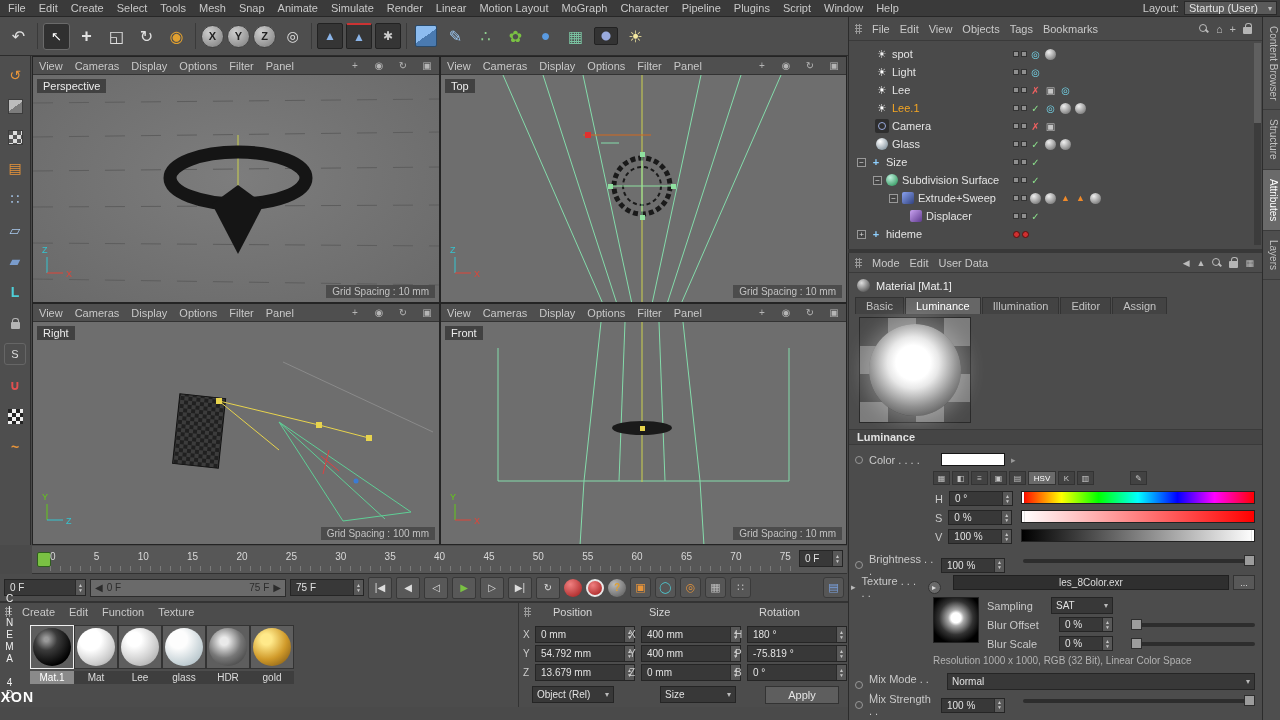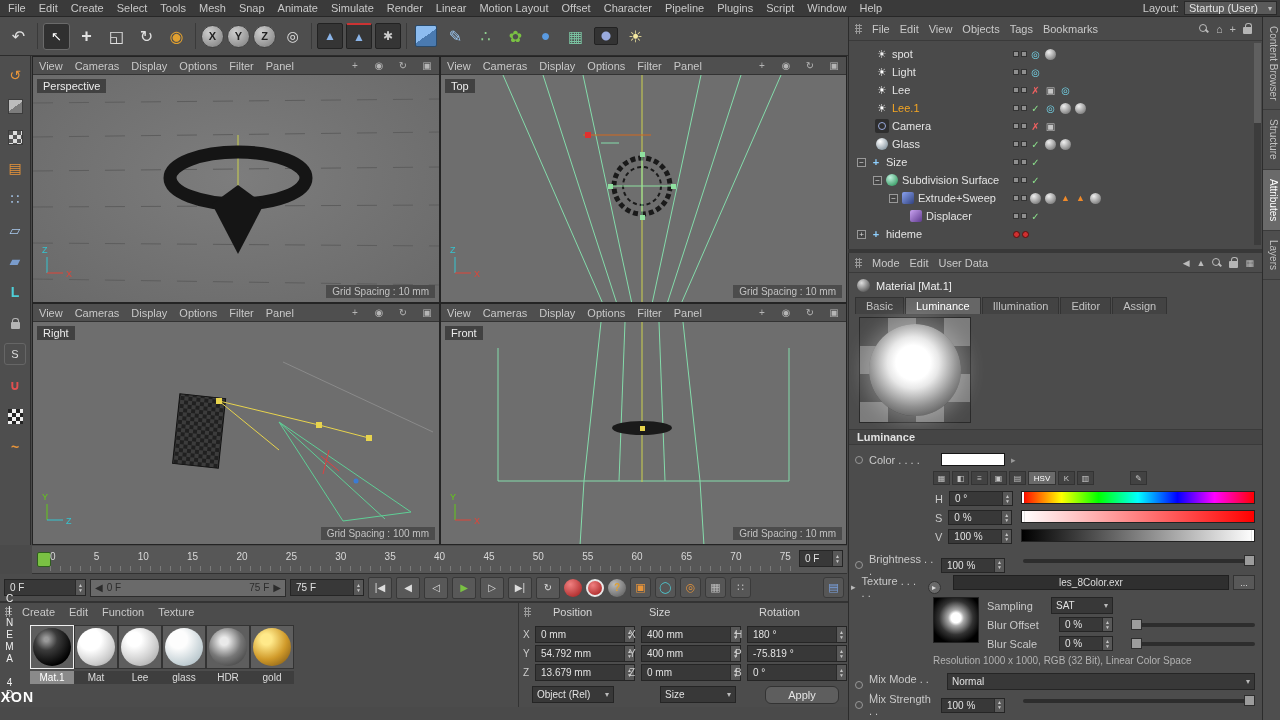--- a/index.html
+++ b/index.html
@@ -89,21 +89,21 @@
 .mlabel.sel{background:#8a8a8a;color:#fff}
 
 
 #coords{position:absolute;left:519px;top:602px;width:329px;height:105px;background:#4c4c4c;border-top:1px solid #333}
 #coords .chead{position:absolute;top:3px;color:#d5d5d5}
 .crow{position:absolute;display:flex;align-items:center;gap:4px}
 .axl{width:8px;color:#ccc;font-size:10px}
 #coords .fld{width:100px}
 .dd{position:relative;background:#383838;border:1px solid #252525;color:#e2e2e2;font-size:10px;
   display:flex;align-items:center;height:17px;padding:0 4px;justify-content:space-between}
-.abtn{position:absolute;width:74px;height:18px;background:#5e5e5e;border:1px solid #333;border-radius:6px;
+.abtn{position:absolute;width:74px;height:18px;background:#5e5e5e;border:1px solid #333;border-radius:0;
   color:#e5e5e5;display:flex;align-items:center;justify-content:center}
 
 
 .handle{width:7px;height:10px;background-image:radial-gradient(#999 1px,transparent 1.2px);background-size:3px 3px}
 .mag{width:10px;height:10px;position:relative}
 .mag::before{content:"";position:absolute;left:0;top:0;width:6px;height:6px;border:1.5px solid #bbb;border-radius:50%}
 .mag::after{content:"";position:absolute;left:6px;top:6px;width:4px;height:1.5px;background:#bbb;transform:rotate(45deg)}
 .lock{width:9px;height:7px;background:#b5b5b5;position:relative;margin-top:4px;border-radius:1px}
 .lock::before{content:"";position:absolute;top:-4px;left:1.5px;width:5px;height:4px;border:1.5px solid #b5b5b5;
   border-bottom:none;border-radius:3px 3px 0 0}
@@ -202,21 +202,21 @@
     <span class="mi">Create</span>
     <span class="mi">Select</span>
     <span class="mi">Tools</span>
     <span class="mi">Mesh</span>
     <span class="mi">Snap</span>
     <span class="mi">Animate</span>
     <span class="mi">Simulate</span>
     <span class="mi">Render</span>
     <span class="mi">Linear</span>
     <span class="mi">Motion Layout</span>
-    <span class="mi">Offset</span>
+    <span class="mi">MoGraph</span>
     <span class="mi">Character</span>
     <span class="mi">Pipeline</span>
     <span class="mi">Plugins</span>
     <span class="mi">Script</span>
     <span class="mi">Window</span>
     <span class="mi">Help</span>
     <div id="layoutbox">
       <span>Layout:</span>
       <span id="layout-select">
         <span>Startup (User)</span>

